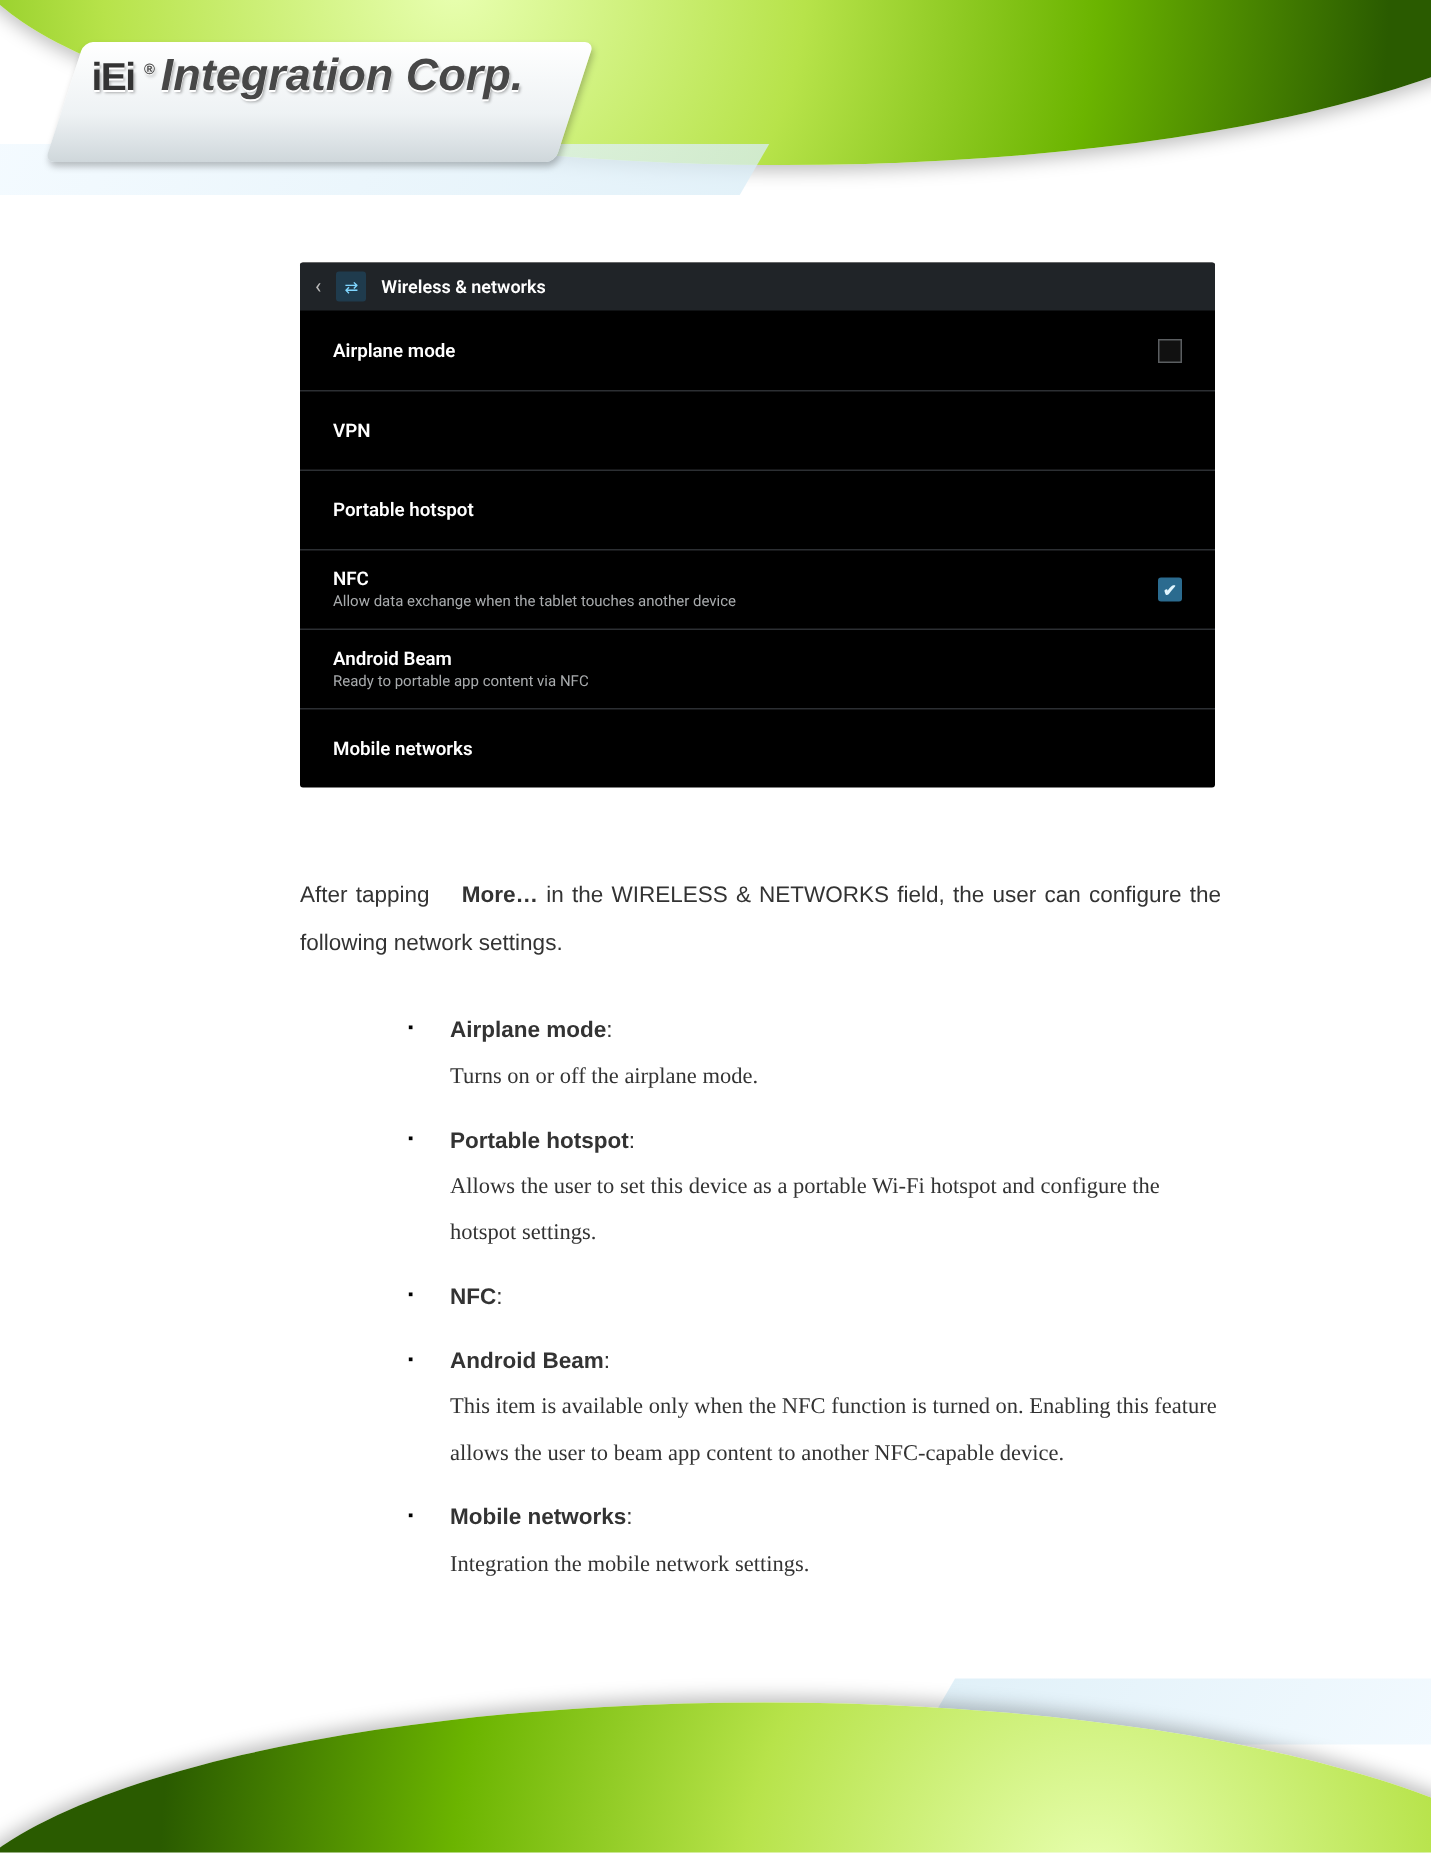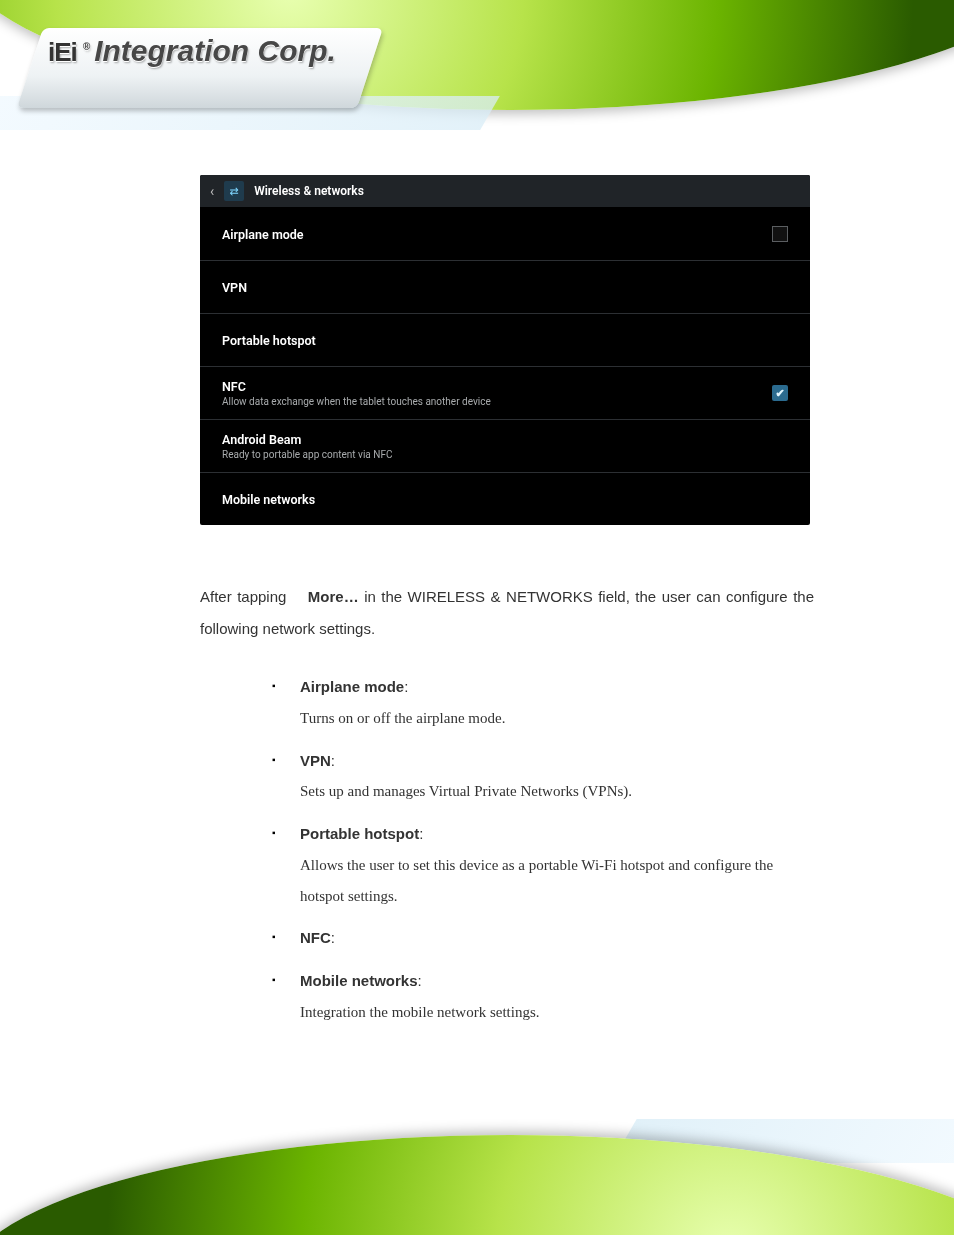--- a/index.html
+++ b/index.html
@@ -7,21 +7,21 @@
     width:954px;height:1235px;
     font-family:Arial,Helvetica,sans-serif;
     font-size:15px;
     color:#333;
     position:relative;
     background:#fff;
     overflow:hidden;
   }
 
   
-  .banner-top{position:absolute;left:0;top:0;width:832px;height:145px;pointer-events:none;text-decoration:underline;}
+  .banner-top{position:absolute;left:13px;top:0;width:832px;height:145px;pointer-events:none;text-decoration:underline;}
   .banner-top .curve1{
     position:absolute;left:-40px;top:-60px;width:1100px;height:170px;
     background:radial-gradient(circle at 30% 30%,#e8ffb0 0%,#b7e34a 30%,#6bb400 55%,#2a5b00 80%);
     border-radius:0 0 55% 55%/0 0 100% 100%;
     box-shadow:0 4px 12px rgba(0,0,0,.25);
   }
   .banner-top .curve2{
     position:absolute;left:-60px;top:-90px;width:1100px;height:170px;
     background:linear-gradient(90deg,#dff3ff 0%,#fff 50%,#e8ffe0 100%);
     border-radius:0 0 55% 55%/0 0 100% 100%;
@@ -219,29 +219,29 @@
   <p class="para">
     <span>After tapping </span><span class="bold">More…</span><span> in the WIRELESS &amp; NETWORKS field, the user can configure the following network settings.</span>
   </p>
 
   <ul class="items">
     <li>
       <span class="ititle">Airplane mode</span><span>:</span>
       <span class="idesc">Turns on or off the airplane mode.</span>
     </li>
     <li>
-      <span class="ititle">VPN</span><span>:</span>
-      <span class="idesc">Sets up and manages Virtual Private Networks (VPNs).</span>
-    </li>
-    <li>
       <span class="ititle">Portable hotspot</span><span>:</span>
       <span class="idesc">Allows the user to set this device as a portable Wi-Fi hotspot and configure the hotspot settings.</span>
     </li>
     <li>
       <span class="ititle">NFC</span><span>:</span>
+    </li>
+    <li>
+      <span class="ititle">Android Beam</span><span>:</span>
+      <span class="idesc">This item is available only when the NFC function is turned on. Enabling this feature allows the user to beam app content to another NFC-capable device.</span>
     </li>
     <li>
       <span class="ititle">Mobile networks</span><span>:</span>
       <span class="idesc">Integration the mobile network settings.</span>
     </li>
   </ul>
 
 </div>
 
 <div class="banner-bottom">

